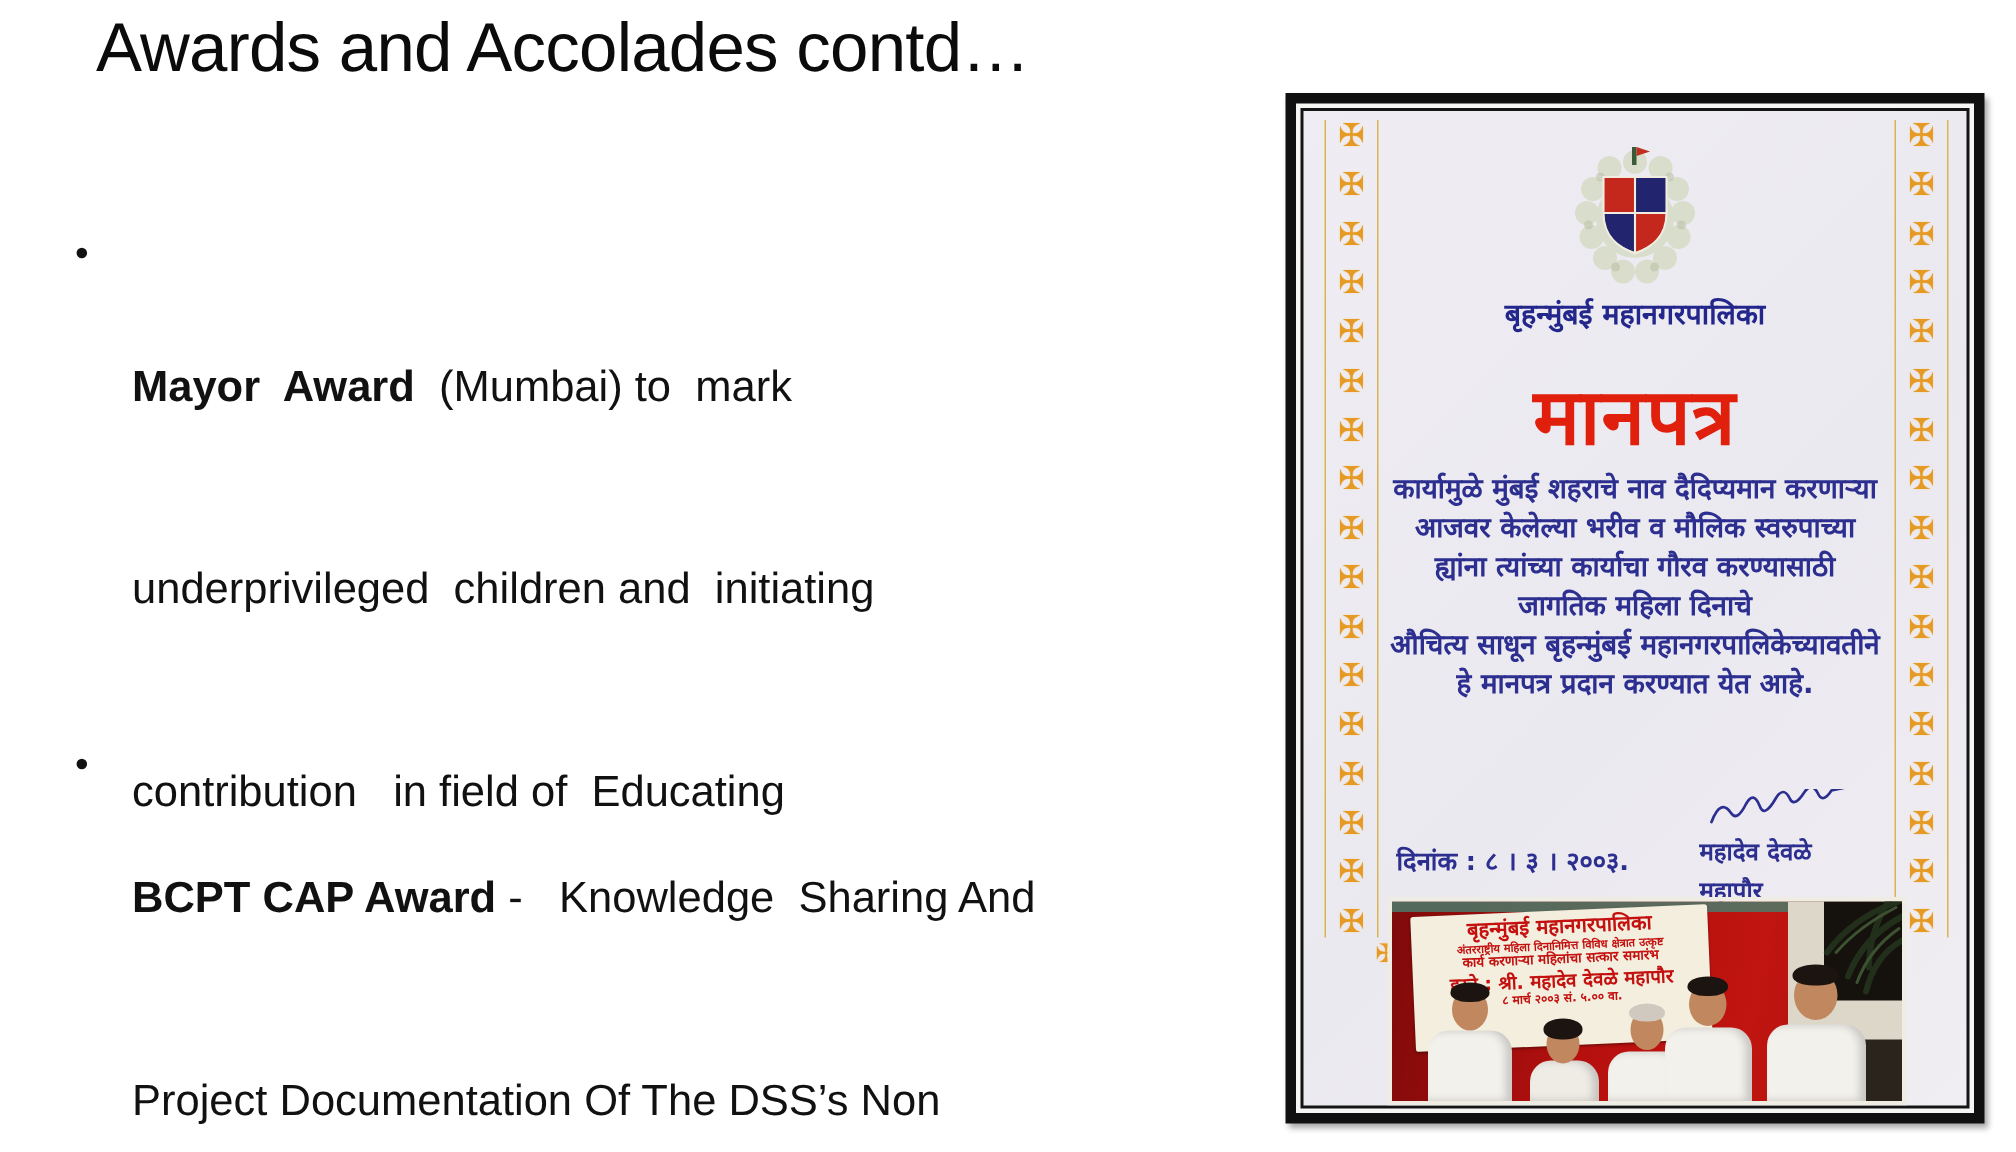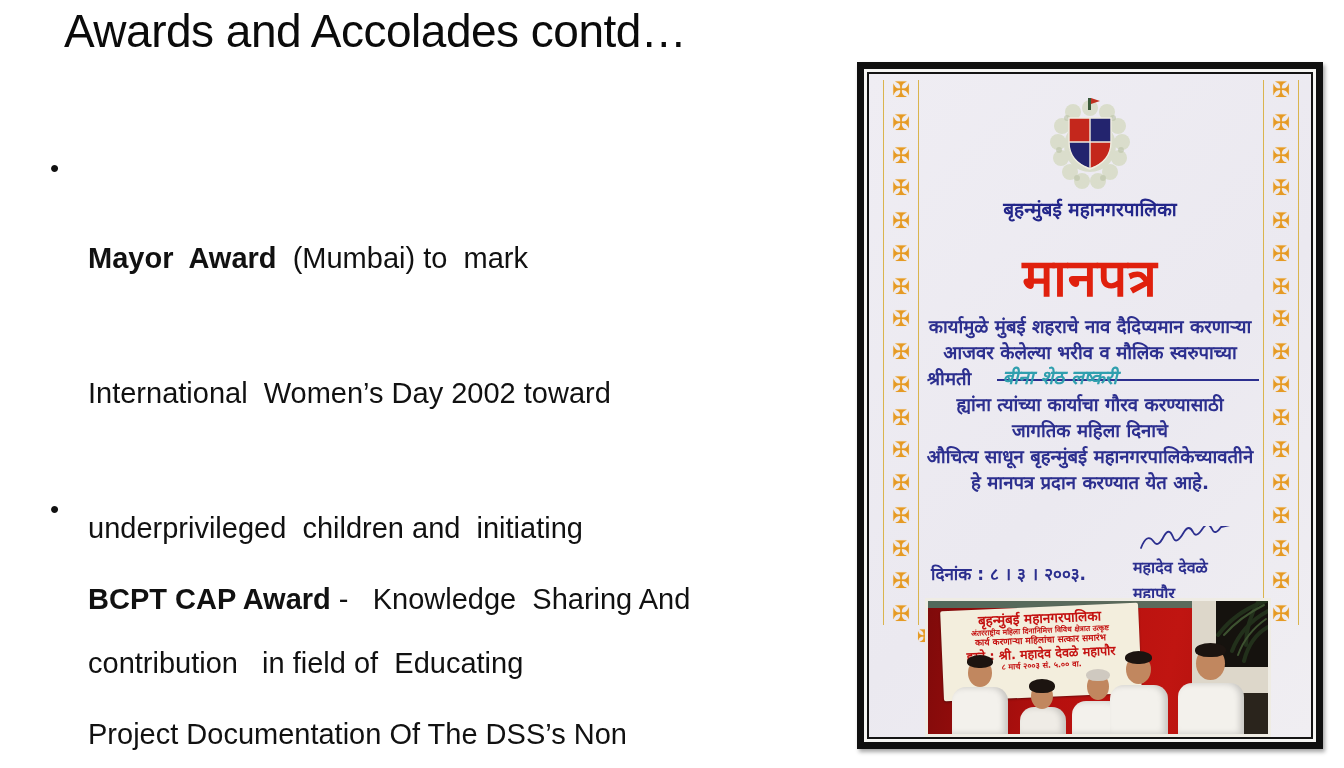--- a/index.html
+++ b/index.html
@@ -89,21 +89,20 @@
 <body>
 
 <div id="slide">
 
   <div class="slide-title">Awards and Accolades contd…</div>
 
   <div class="bullet" id="bullet-1">
     <div class="dot">•</div>
     <div class="lines">
       <div><b>Mayor  Award</b><span>  (Mumbai) to  mark</span></div>
-      <div>International  Women’s Day 2002 toward</div>
       <div>underprivileged  children and  initiating</div>
       <div>contribution   in field of  Educating</div>
       
     </div>
   </div>
 
   <div class="bullet" id="bullet-2">
     <div class="dot">•</div>
     <div class="lines">
       <div><b>BCPT CAP Award</b><span> -   Knowledge  Sharing And</span></div>
@@ -205,25 +204,20 @@
               </g>
             </svg>
           </div>
 
           <div class="org-name">बृहन्मुंबई महानगरपालिका</div>
           <div class="cert-title">मानपत्र</div>
 
           <div class="cert-body">
             <div>कार्यामुळे मुंबई शहराचे नाव दैदिप्यमान करणाऱ्या</div>
             <div>आजवर केलेल्या भरीव व मौलिक स्वरुपाच्या</div>
-            <div class="name-row">
-              <span>श्रीमती</span>
-              <span class="rule"></span>
-              <span class="recipient">बीना शेठ लष्करी</span>
-            </div>
             <div>ह्यांना त्यांच्या कार्याचा गौरव करण्यासाठी</div>
             <div class="bold-line">जागतिक महिला दिनाचे</div>
             <div>औचित्य साधून बृहन्मुंबई महानगरपालिकेच्यावतीने</div>
             <div>हे मानपत्र प्रदान करण्यात येत आहे.</div>
           </div>
 
           <div class="date-line">दिनांक : ८ । ३ । २००३.</div>
 
           <div class="sig-block">
             <svg width="140" height="30" viewBox="0 0 140 30">

